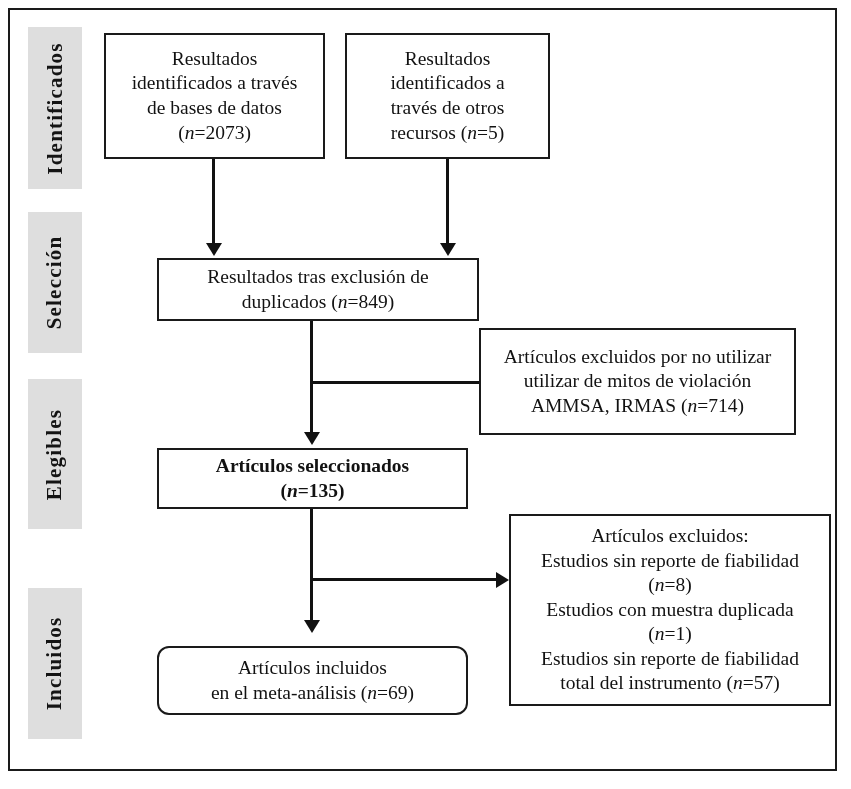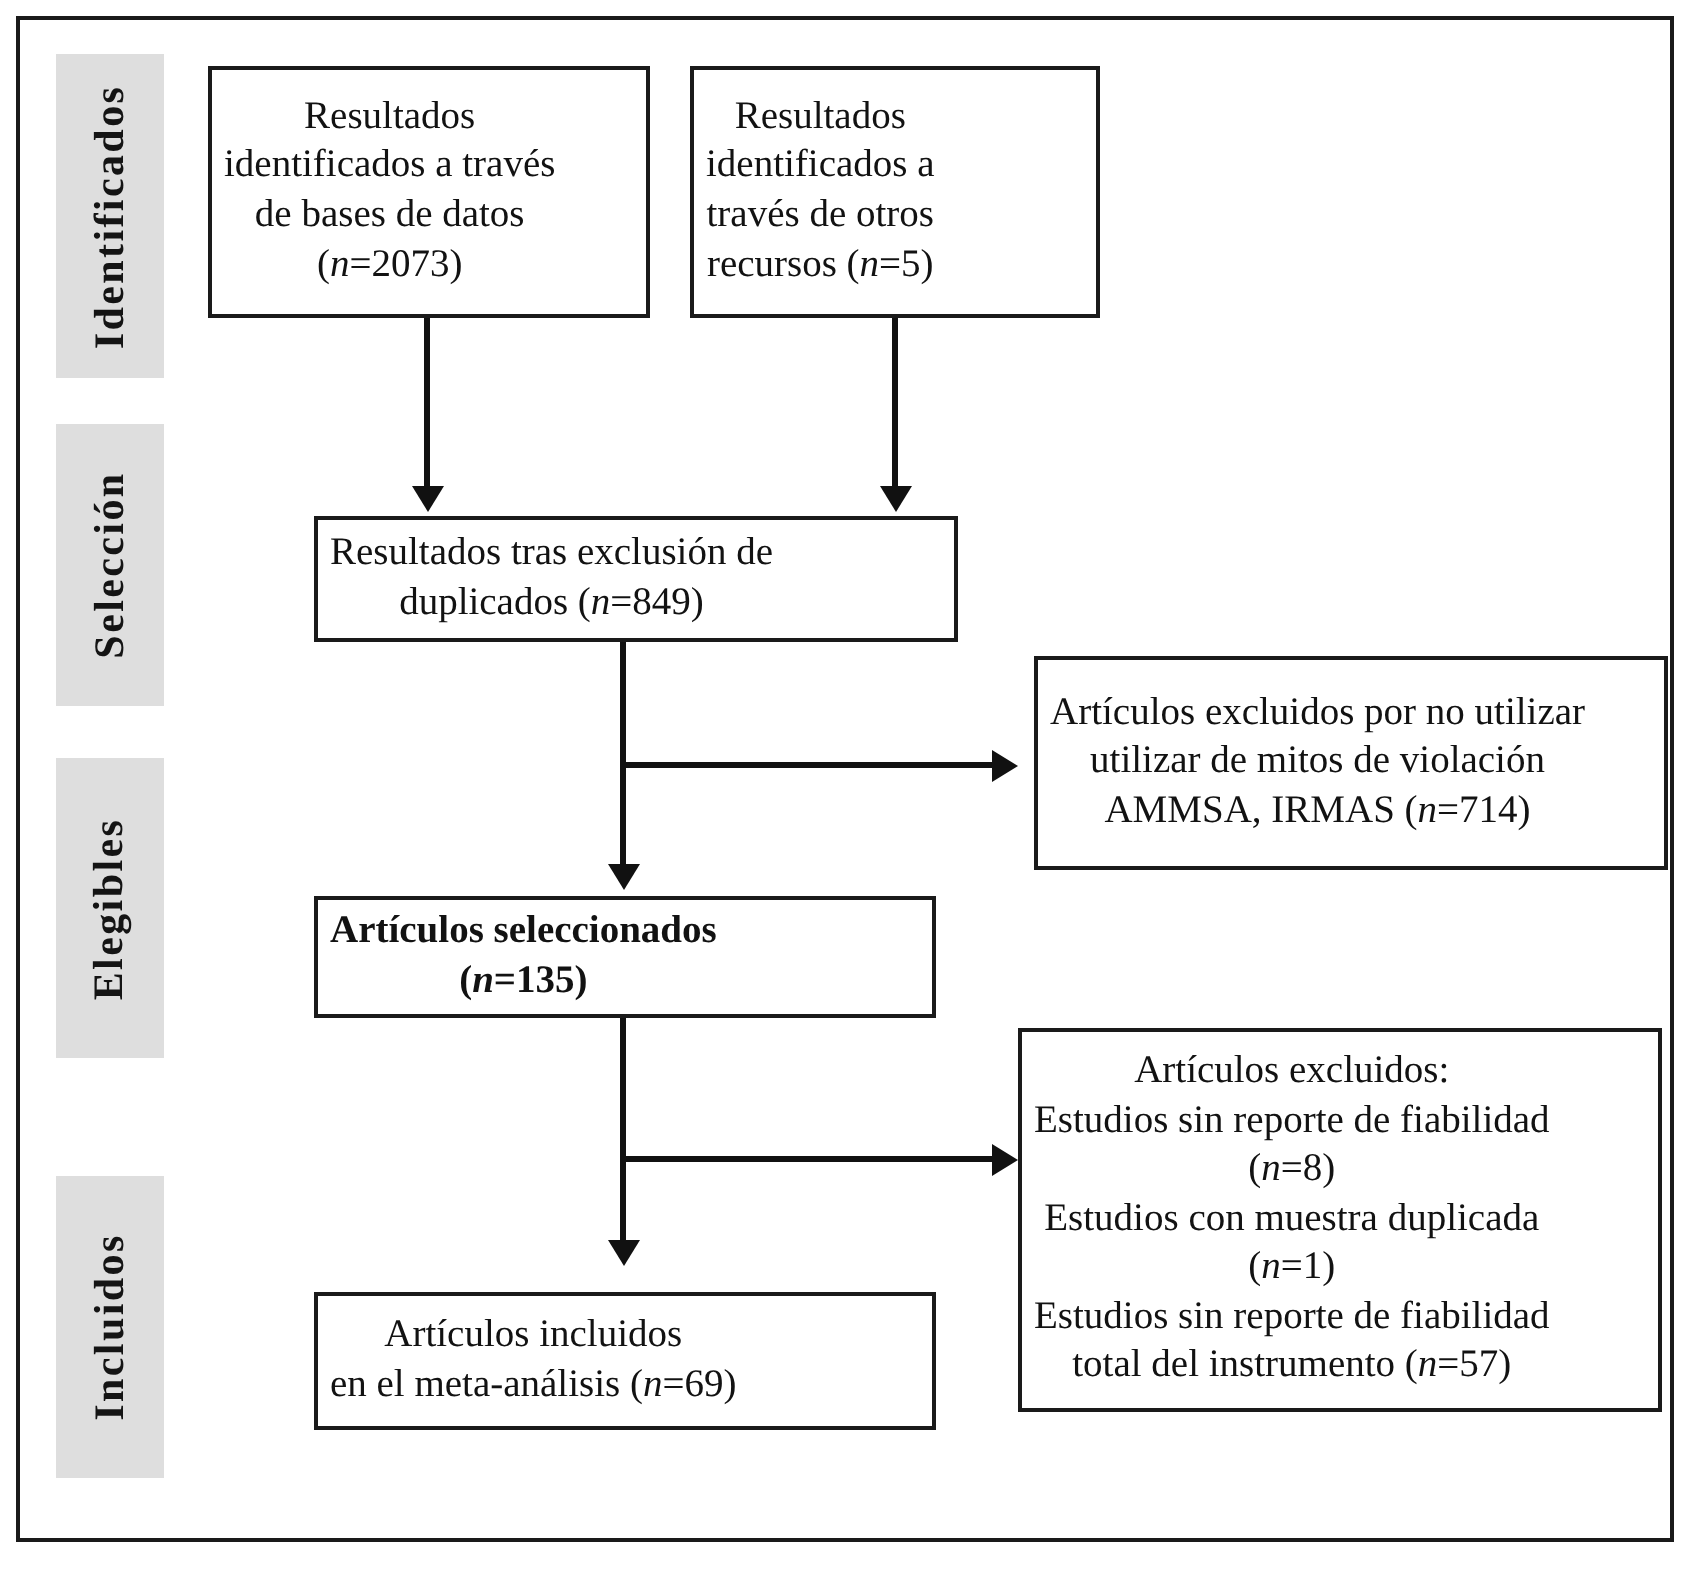--- a/index.html
+++ b/index.html
@@ -53,20 +53,21 @@
   }
 
   
   .box {
     position: absolute;
     box-sizing: border-box;
     background: #ffffff;
     border: 2px solid #1a1a1a;
     display: flex;
     align-items: center;
+    justify-content: center;
     text-align: center;
     padding: 2px 6px;
   }
   .box .box-text {
     font-size: 19.5px;
     line-height: 1.26;
     color: #121212;
     font-family: "Liberation Serif", "DejaVu Serif", serif;
   }
   .box .box-text .nvar {
@@ -154,21 +155,21 @@
       <div>duplicados (<span class="nvar">n</span>=<span>849</span>)</div>
     </div>
   </div>
 
   <div class="vline" style="left:310px; top:321px; height:111px;"></div>
   <div class="arrow-down" style="left:303.5px; top:432px;"></div>
 
   <div class="hline" style="left:310px; top:381px; width:186px;"></div>
   <div class="arrow-right" style="left:496px; top:374.5px;"></div>
 
-  <div class="box" style="left:517px; top:328px; width:317px; height:107px;">
+  <div class="box" style="left:479px; top:328px; width:317px; height:107px;">
     <div class="box-text">
       <div>Artículos excluidos por no utilizar</div>
       <div>utilizar de mitos de violación</div>
       <div>AMMSA, IRMAS (<span class="nvar">n</span>=<span>714</span>)</div>
     </div>
   </div>
 
   <div class="box" style="left:157px; top:448px; width:311px; height:61px;font-weight:bold;">
     <div class="box-text">
       <div>Artículos seleccionados</div>
@@ -187,20 +188,20 @@
       <div>Artículos excluidos:</div>
       <div>Estudios sin reporte de fiabilidad</div>
       <div>(<span class="nvar">n</span>=<span>8</span>)</div>
       <div>Estudios con muestra duplicada</div>
       <div>(<span class="nvar">n</span>=<span>1</span>)</div>
       <div>Estudios sin reporte de fiabilidad</div>
       <div>total del instrumento (<span class="nvar">n</span>=<span>57</span>)</div>
     </div>
   </div>
 
-  <div class="box" style="left:157px; top:646px; width:311px; height:69px;">
+  <div class="box" style="left:157px; top:646px; width:311px; height:69px;border-radius:12px;">
     <div class="box-text">
       <div>Artículos incluidos</div>
       <div>en el meta-análisis (<span class="nvar">n</span>=<span>69</span>)</div>
     </div>
   </div>
 
 </div>
 
 </body></html>

